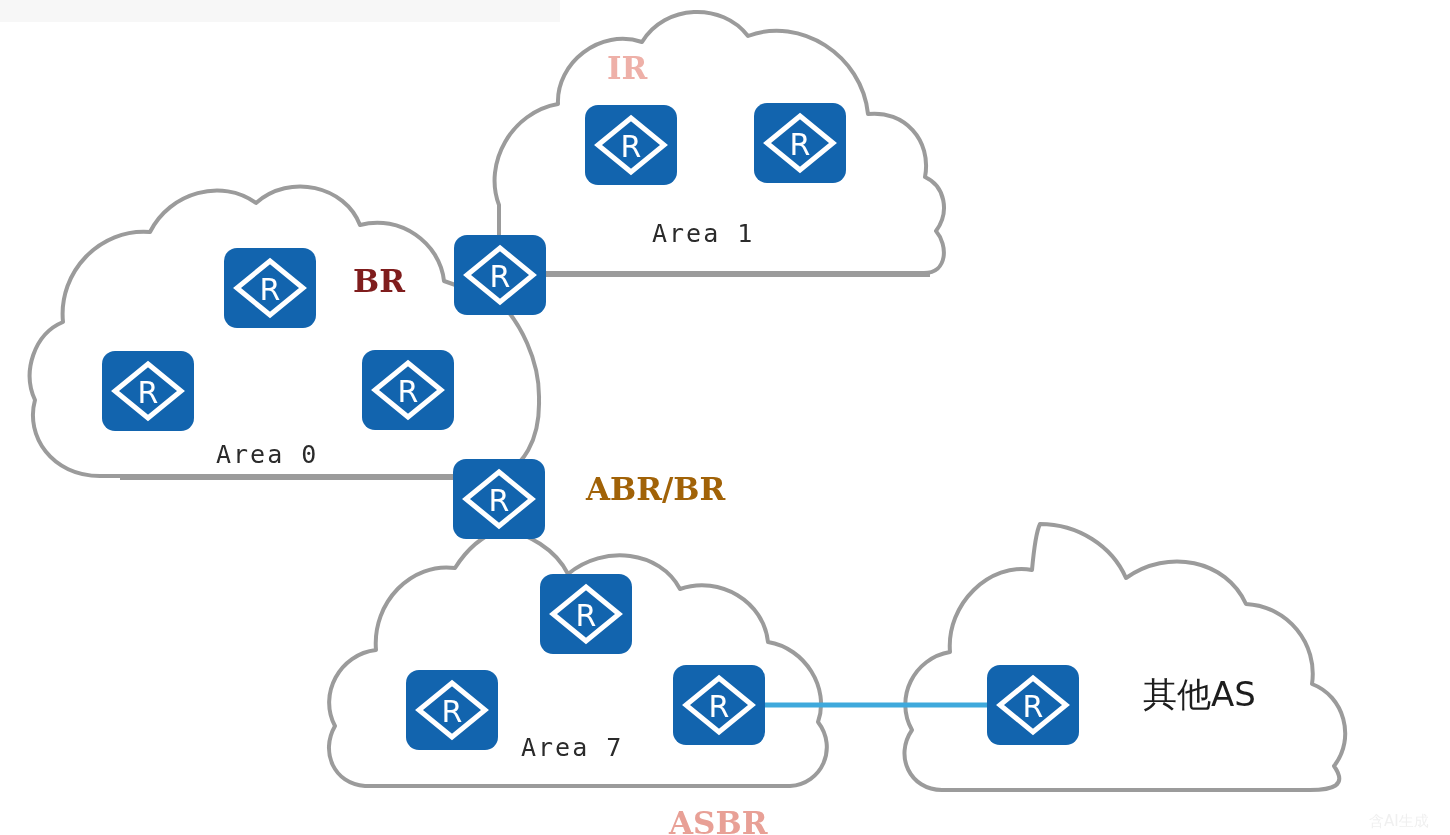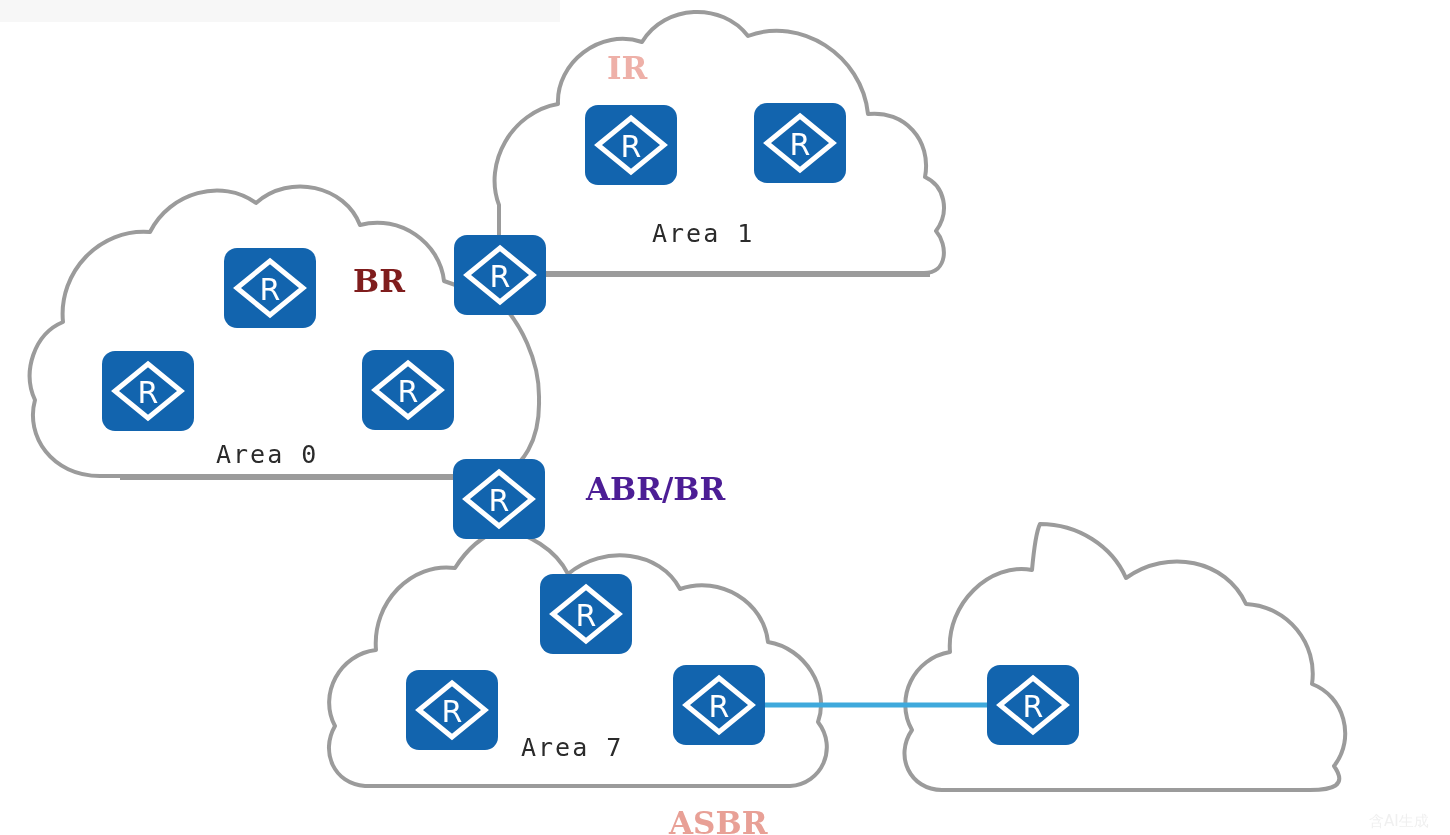--- a/index.html
+++ b/index.html
@@ -134,21 +134,22 @@
     <use href="#router-glyph" x="453" y="459"></use>
     <use href="#router-glyph" x="540" y="574"></use>
     <use href="#router-glyph" x="406" y="670"></use>
     <use href="#router-glyph" x="673" y="665"></use>
     <use href="#router-glyph" x="987" y="665"></use>
   </svg>
 
   <div class="area-label" style="left:652px; top:219px;">Area 1</div>
   <div class="area-label" style="left:216px; top:428px;margin-top:12px;">Area 0</div>
   <div class="area-label" style="left:521px; top:733px;">Area 7</div>
+  <div class="cjk-label" style="left:1143px; top:672px;">其他AS</div>
 
   <div class="role-label" style="left:607px; top:50px; color:#eeb0a8;">IR</div>
   <div class="role-label" style="left:353px; top:263px; color:#7f1d1d;">BR</div>
-  <div class="role-label" style="left:586px; top:471px; color:#4c1d95;">ABR/BR</div>
+  <div class="role-label" style="left:586px; top:471px; color:#a16207;">ABR/BR</div>
   <div class="role-label" style="left:669px; top:805px; color:#e8a096;">ASBR</div>
 
   <div class="watermark" style="left:1369px; top:812px;">含AI生成</div>
 
 </div>
 
 </body></html>

